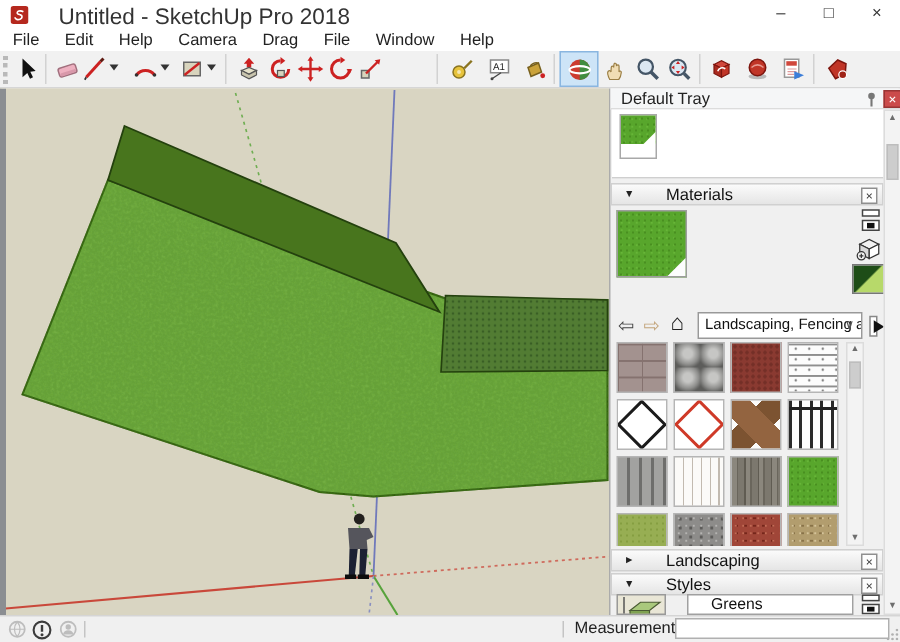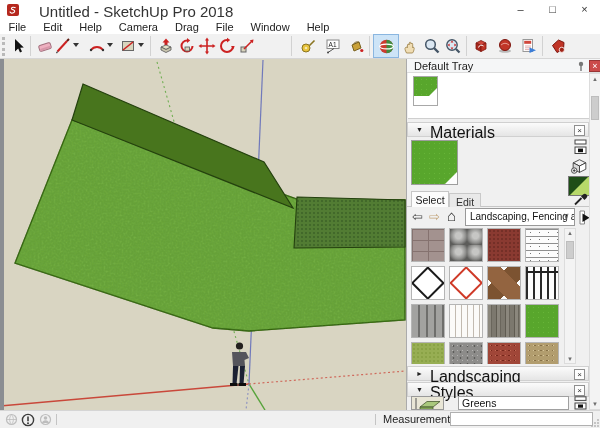--- a/index.html
+++ b/index.html
@@ -37,21 +37,21 @@
   .pin{position:absolute;left:169px;top:2px;}
   .tray-close{position:absolute;left:182px;top:1px;width:12px;height:12px;background:#cb4b4b;border:1px solid #993535;color:#fff;font-size:9px;line-height:10px;text-align:center;}
   .toppanel{position:absolute;left:1px;top:14px;width:181px;height:46px;background:#fff;border-bottom:1px solid #cfcfcf;}
   .mini-thumb{position:absolute;left:5px;top:3px;width:25px;height:30px;background:#fff;border:1px solid #a8a8a8;}
   .mini-thumb .tex{position:absolute;left:0;top:0;width:23px;height:19px;}
   .fold{position:absolute;right:0;bottom:0;width:0;height:0;border-left:8px solid transparent;border-bottom:8px solid #fff;}
   .fold2{position:absolute;right:0;bottom:0;width:0;height:0;border-left:12px solid transparent;border-bottom:12px solid #fdfdfd;}
 
   .sec-header{position:absolute;left:0;width:182px;height:15px;background:linear-gradient(#fbfbfb,#e5e5e5);border:1px solid #d0d0d0;}
   .sec-arrow{position:absolute;left:8px;top:3px;font-size:7px;color:#222;}
-  .sec-title{position:absolute;left:22px;top:1px;font-size:16px;color:#111;}
+  .sec-title{position:absolute;left:36px;top:1px;font-size:11px;color:#111;}
   .sec-close{position:absolute;left:166px;top:2px;width:11px;height:11px;background:#fdfdfd;border:1px solid #8f8f8f;font-size:8px;line-height:9px;text-align:center;color:#333;}
 
   .mat-preview{position:absolute;left:4px;top:81px;width:47px;height:45px;border:1px solid #9d9d9d;}
   .mat-name{position:absolute;left:55px;top:82px;width:107px;height:19px;border:1px solid #a0a0a0;background:#fff;font-size:11px;padding:0 3px;color:#111;}
   .icon-abs{position:absolute;}
   .swatch-default{position:absolute;left:161px;top:117px;width:22px;height:20px;border:1px solid #777;background:linear-gradient(135deg,#1e4d17 48%,#b7d96a 52%);}
 
   .tabs{position:absolute;left:0;top:131px;width:182px;height:17px;border-bottom:1px solid #c6c6c6;}
   .tab{position:absolute;top:1px;height:16px;font-size:10.5px;text-align:center;line-height:16px;}
   .tab.active{left:4px;width:38px;background:#fcfcfc;border:1px solid #c6c6c6;border-bottom:none;color:#222;}
@@ -88,21 +88,21 @@
   .sb{position:absolute;background:#f3f3f3;border:1px solid #dcdcdc;}
   .sb .arr{position:absolute;left:0;width:100%;text-align:center;font-size:6px;color:#6e6e6e;}
   .sb .thumb{position:absolute;left:1px;background:#cdcdcd;border:1px solid #bdbdbd;}
   .gridsb{left:157px;top:169px;width:12px;height:136px;}
   .traysb{left:182px;top:14px;width:12px;height:337px;}
 
   .comp-header{top:307px;}
   .styles-header{top:323px;}
   .styles-row{position:absolute;left:0;top:337px;width:182px;height:14px;}
   .styles-thumb{position:absolute;left:4px;top:0;width:33px;height:14px;border:1px solid #999;background:#e9e6d6;overflow:hidden;}
-  .styles-name{position:absolute;left:51px;top:0;width:111px;height:14px;border:1px solid #a0a0a0;background:#fff;font-size:10.5px;padding:0 3px;color:#111;}
+  .styles-name{position:absolute;left:51px;top:0;width:111px;height:14px;border:1px solid #a0a0a0;background:#fff;font-size:10.5px;padding:0 15px;color:#111;}
 
   
   .statusbar{position:absolute;left:0;top:410px;width:600px;height:18px;background:#f0f0f0;border-top:1px solid #d5d5d5;}
   .sicon{position:absolute;top:2px;}
   .ssep{position:absolute;top:3px;width:1px;height:11px;background:#c4c4c4;}
   .hint{position:absolute;left:64px;top:2px;font-size:11px;color:#222;white-space:nowrap;}
   .meas-label{position:absolute;left:383px;top:2px;font-size:11px;color:#222;}
   .meas-field{position:absolute;left:450px;top:1px;width:143px;height:14px;border:1px solid #b0b0b0;background:#fff;font-size:10px;padding:0 2px;}
   .gripdots{position:absolute;left:591px;top:8px;}
 </style>
@@ -378,28 +378,20 @@
       </svg>
     <svg class="icon-abs" style="left:163px;top:97px" width="19" height="19" viewBox="0 0 18 18">
         <path d="M3 6.5 L9 3.5 L15 6.5 L9 9.5 Z" fill="#f2f2f2" stroke="#333" stroke-width="0.8"></path>
         <path d="M3 6.5 V12.5 L9 15.5 V9.5 Z" fill="#d9d9d9" stroke="#333" stroke-width="0.8"></path>
         <path d="M15 6.5 V12.5 L9 15.5 V9.5 Z" fill="#fff" stroke="#333" stroke-width="0.8"></path>
         <circle cx="4" cy="13.8" r="2.6" fill="#eee" stroke="#333" stroke-width="0.8"></circle>
         <path d="M4 12.5 V15.1 M2.7 13.8 H5.3" stroke="#333" stroke-width="0.8"></path>
       </svg>
     <div class="swatch-default"></div>
 
-    <div class="tabs">
-      <div class="tab active">Select</div>
-      <div class="tab idle">Edit</div>
-      <svg class="icon-abs" style="left:166px;top:0px" width="16" height="16" viewBox="0 0 16 16">
-          <path d="M2 14.5 L8.5 8" stroke="#222" stroke-width="1.8"></path>
-          <path d="M8 6.5 L11.5 10 L13.5 8 A1.9 1.9 0 0 0 10 4.5 Z" fill="#222"></path>
-        </svg>
-    </div>
 
     <div class="navrow">
       <span class="navglyph" style="left:5px">⇦</span>
       <span class="navglyph" style="left:22px;color:#c3a57c">⇨</span>
       <span class="navglyph" style="left:40px;font-size:15px;top:-1px;color:#222">⌂</span>
       <div class="combo">Landscaping, Fencing and Ve</div>
       <span class="combo-chev">∨</span>
       <svg class="icon-abs" style="left:171px;top:1px" width="13" height="17" viewBox="0 0 13 17">
           <path d="M2 2 h4.5 v13 h-4.5 z" fill="#fff" stroke="#888"></path>
           <path d="M4.5 4.5 L11.5 8.8 L4.5 13 Z" fill="#111"></path>

